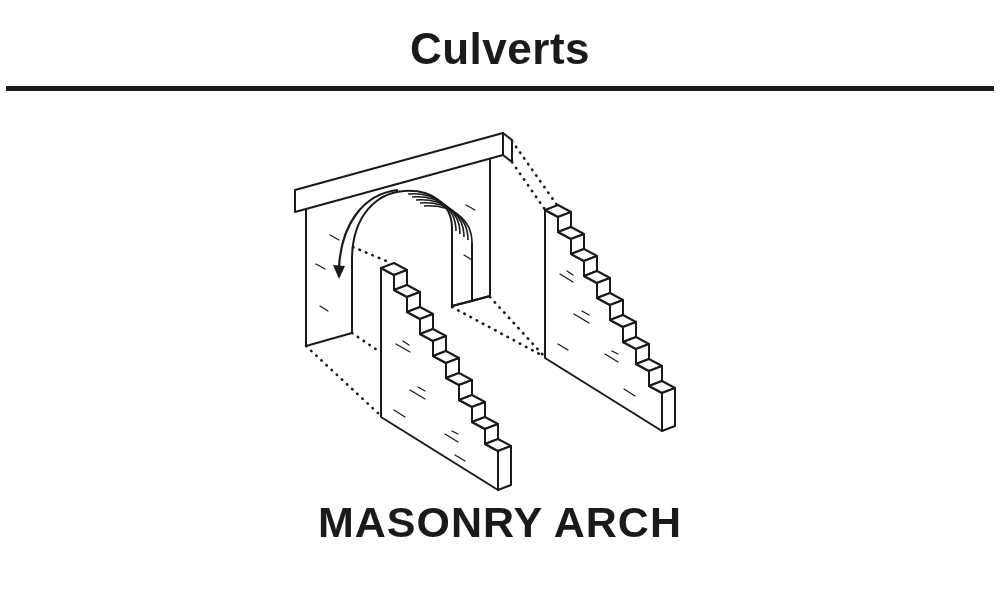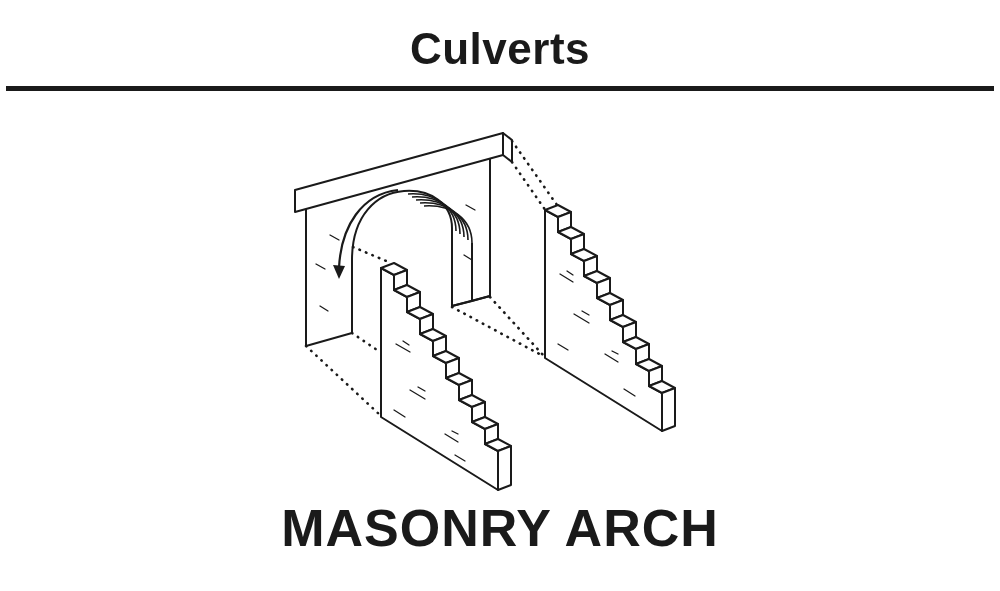--- a/index.html
+++ b/index.html
@@ -2,21 +2,21 @@
 <html style="--ink: #1a1a1a; --bg: #ffffff;"><head>
 <meta charset="utf-8">
 <style>
   html,body{margin:0;padding:0;background:#fff;}
   .page{position:relative;width:1000px;height:591px;background:var(--bg,#ffffff);
         font-family:"Liberation Sans",sans-serif;overflow:hidden;}
   .title{position:absolute;top:24px;left:0;width:100%;text-align:center;
          font-size:44px;font-weight:bold;color:var(--ink,#111);letter-spacing:.5px;}
   .divider{position:absolute;top:86px;left:6px;right:6px;height:5px;background:var(--ink,#111);}
   .caption{position:absolute;top:498px;left:0;width:100%;text-align:center;
-           font-size:52px;font-weight:bold;letter-spacing:1px;color:var(--ink,#111);}
+           font-size:43px;font-weight:bold;letter-spacing:1px;color:var(--ink,#111);}
   svg.figure{position:absolute;left:0;top:0;}
   g.solid path, g.solid polygon{fill:#fff;stroke:var(--ink,#1a1a1a);stroke-width:2;
            stroke-linejoin:round;stroke-linecap:round;}
   g.ribs path{fill:none;stroke:var(--ink,#1a1a1a);stroke-width:1.6;}
   g.ribs path.w2{stroke-width:2;}
   g.dots path{fill:none;stroke:var(--ink,#1a1a1a);stroke-width:2.6;
            stroke-dasharray:0.5 6.5;stroke-linecap:round;}
   g.marks line{stroke:var(--ink,#1a1a1a);stroke-width:1.3;stroke-linecap:round;}
   g.arrow path{fill:none;stroke:var(--ink,#1a1a1a);stroke-width:2.2;}
   g.arrow polygon{fill:var(--ink,#1a1a1a);stroke:none;}

